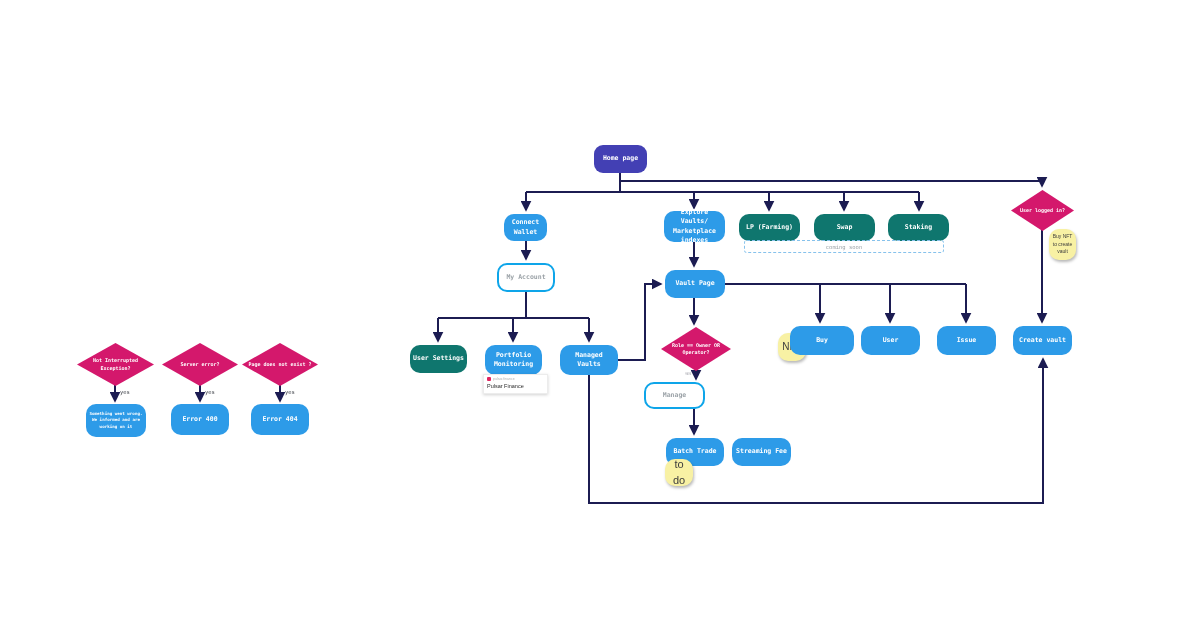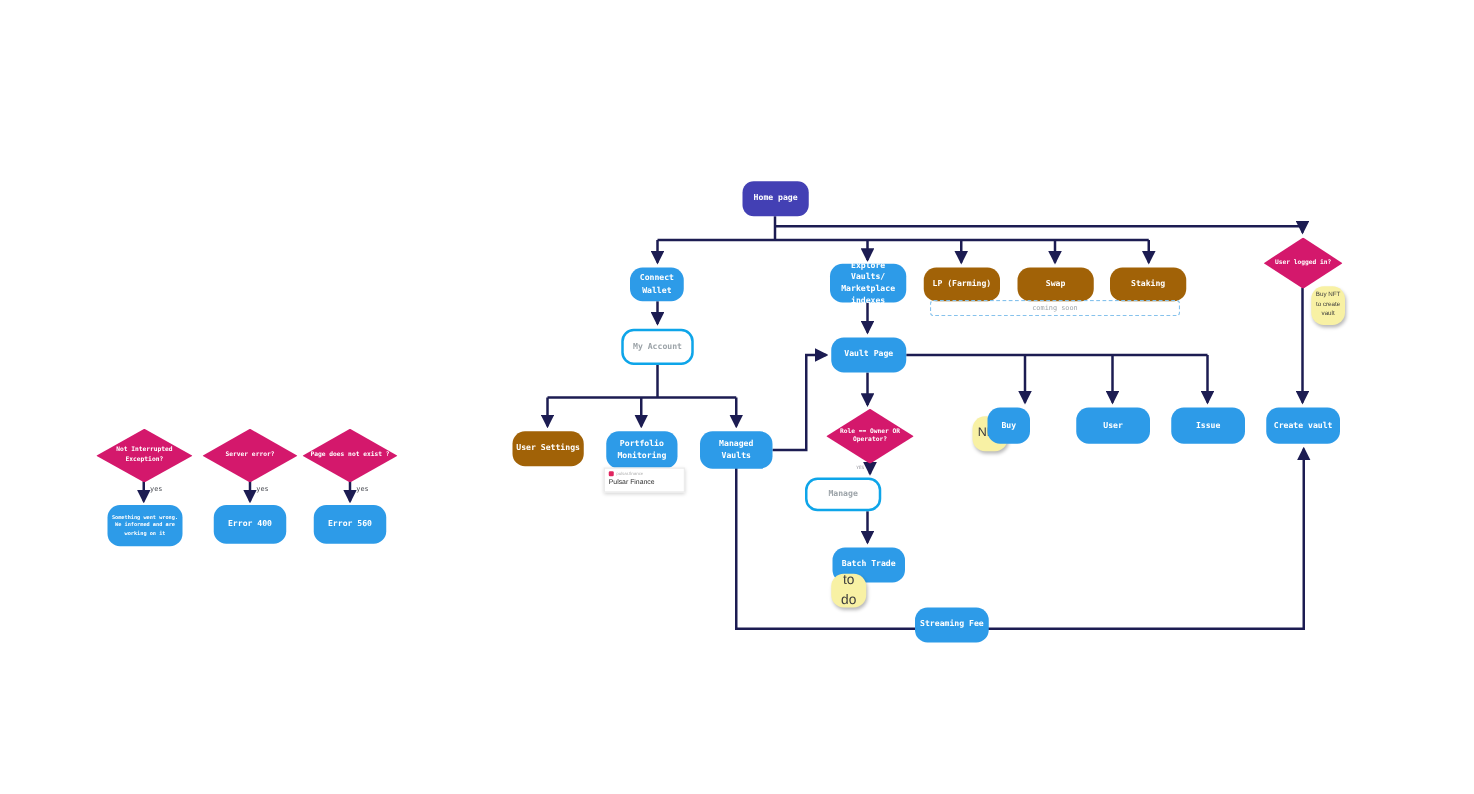--- a/index.html
+++ b/index.html
@@ -3,21 +3,21 @@
 <meta charset="utf-8">
 <style>
   html,body{margin:0;padding:0;background:#ffffff;}
   #canvas{position:relative;width:1179px;height:635px;background:#ffffff;overflow:hidden;
           font-family:"DejaVu Sans Mono",monospace;}
   svg.wires{position:absolute;left:0;top:0;width:1179px;height:635px;pointer-events:none;}
   .node{position:absolute;box-sizing:border-box;display:flex;align-items:center;justify-content:center;
         text-align:center;font-family:"DejaVu Sans Mono",monospace;font-weight:bold;
         font-size:6.5px;line-height:1.4;color:#ffffff;padding:2px;border-radius:10px;}
   .blue{background:#2D9BE8;}
-  .gray{background:#a16207;}
+  .gray{background:#0f766e;}
   .indigo{background:#4340B4;border-radius:9px;}
   .outline{background:#ffffff;border:2px solid #0ea5e9;color:#9CA3A8;font-weight:bold;}
   .diamond{clip-path:polygon(50% 0,100% 50%,50% 100%,0 50%);background:#D4186C;
            font-size:5px;line-height:1.45;padding:6px;}
   .sticky{background:#F8F1A4;box-shadow:1px 2px 3px rgba(0,0,0,.28);
           font-family:"Liberation Sans",sans-serif;font-weight:normal;color:#3c3c3c;}
   .edge-label{position:absolute;font-size:5.5px;color:#44474e;font-family:"DejaVu Sans Mono",monospace;}
   .edge-label.tiny{font-size:3.5px;color:#8a8a94;}
   .coming-soon{position:absolute;box-sizing:border-box;border:1px dashed #86C2EC;border-radius:3px;
                display:flex;align-items:center;justify-content:center;
@@ -145,33 +145,33 @@
   <div class="edge-label tiny" style="left:685px;top:372px;">YES</div>
 
   <div class="node outline" style="left:644px;top:382px;width:61px;height:27px;">
       <span>Manage</span>
     </div>
 
   <div class="node blue" style="left:666px;top:438px;width:58px;height:28px;">
       <span>Batch Trade</span>
     </div>
 
-  <div class="node blue" style="left:732px;top:438px;width:59px;height:28px;margin-top:48px;">
+  <div class="node blue" style="left:732px;top:438px;width:59px;height:28px;">
       <span>Streaming Fee</span>
     </div>
 
   <div class="node sticky" style="left:665px;top:459px;width:28px;height:27px;font-size:11px;">
       <span>to do</span>
     </div>
 
   <div class="node sticky" style="left:778px;top:333px;width:28px;height:28px;font-size:10px;">
       <span>NFT</span>
     </div>
 
-  <div class="node blue" style="left:790px;top:326px;width:34px;height:29px;">
+  <div class="node blue" style="left:790px;top:326px;width:64px;height:29px;">
       <span>Buy</span>
     </div>
 
   <div class="node blue" style="left:861px;top:326px;width:59px;height:29px;">
       <span>User</span>
     </div>
 
   <div class="node blue" style="left:937px;top:326px;width:59px;height:29px;">
       <span>Issue</span>
     </div>
@@ -198,16 +198,16 @@
 
   <div class="node blue small-text" style="left:86px;top:404px;width:60px;height:33px;">
       <span>Something went wrong. We informed and are working on it</span>
     </div>
 
   <div class="node blue" style="left:171px;top:404px;width:58px;height:31px;">
       <span>Error 400</span>
     </div>
 
   <div class="node blue" style="left:251px;top:404px;width:58px;height:31px;">
-      <span>Error 560</span>
+      <span>Error 404</span>
     </div>
 
 </div>
 
 </body></html>

